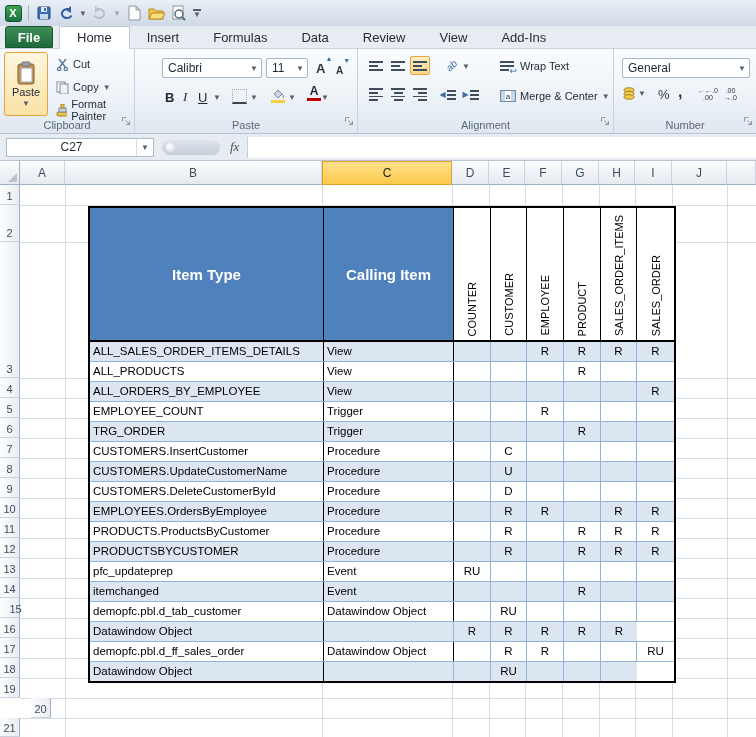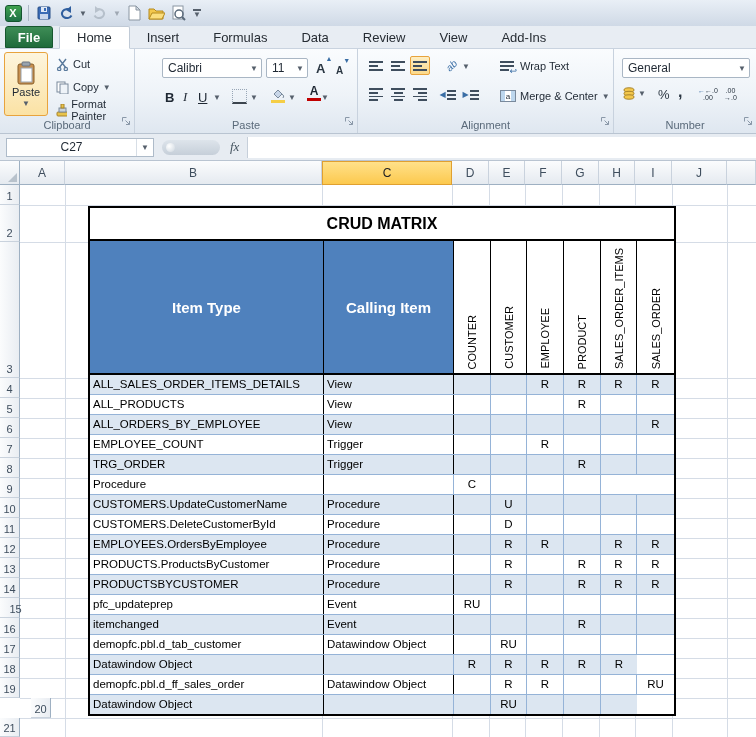--- a/index.html
+++ b/index.html
@@ -507,21 +507,20 @@
         <div class="gl" style="left: 20px; top: 437px; width: 736px; height: 1px;"></div>
         <div class="gl" style="left: 20px; top: 457px; width: 736px; height: 1px;"></div>
         <div class="gl" style="left: 20px; top: 477px; width: 736px; height: 1px;"></div>
         <div class="gl" style="left: 20px; top: 497px; width: 736px; height: 1px;"></div>
         <div class="gl" style="left: 20px; top: 517px; width: 736px; height: 1px;"></div>
         <div class="gl" style="left: 20px; top: 537px; width: 736px; height: 1px;"></div>
         <div class="gl" style="left: 20px; top: 557px; width: 736px; height: 1px;"></div>
       </div>
 
     <div id="crud">
-      <div id="crud-title">CRUD MATRIX</div>
       <div class="trow" id="crud-head">
         <div class="hblue">Item Type</div>
         <div class="hblue">Calling Item</div>
 
       <div class="vh">
             <span>COUNTER</span>
           </div>
           <div class="vh">
             <span>CUSTOMER</span>
           </div>
@@ -584,20 +583,21 @@
             <div class="dc c1">TRG_ORDER</div>
             <div class="dc c2">Trigger</div>
             <div class="dc m"></div>
             <div class="dc m"></div>
             <div class="dc m"></div>
             <div class="dc m">R</div>
             <div class="dc m"></div>
             <div class="dc m"></div>
           </div>
           <div class="trow drow">
+            <div class="dc c1">CUSTOMERS.InsertCustomer</div>
             <div class="dc c2">Procedure</div>
             <div class="dc m"></div>
             <div class="dc m">C</div>
             <div class="dc m"></div>
             <div class="dc m"></div>
             <div class="dc m"></div>
             <div class="dc m"></div>
           </div>
           <div class="trow drow shaded">
             <div class="dc c1">CUSTOMERS.UpdateCustomerName</div>

